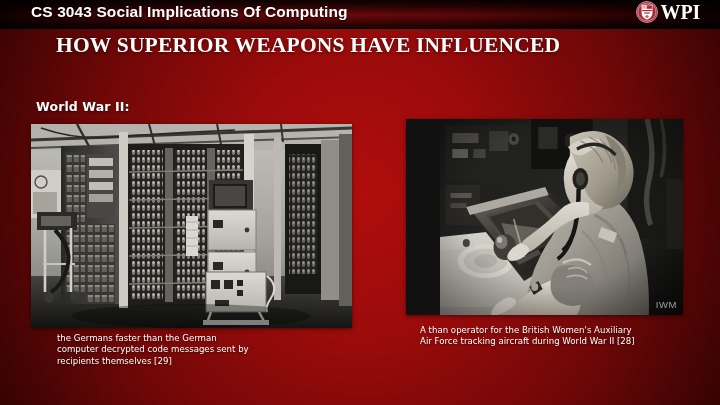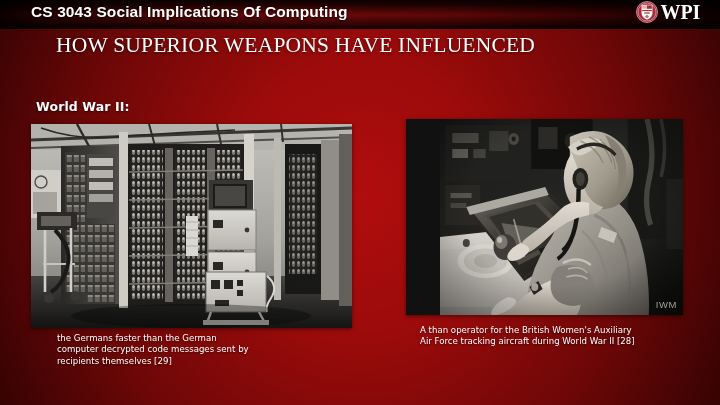--- a/index.html
+++ b/index.html
@@ -48,21 +48,21 @@
   #wpi-word {
     font-family:"Liberation Serif", serif;
     font-weight:bold; font-size:20px; color:#fff;
     line-height:22px; letter-spacing:-0.2px;
     text-shadow:0 1px 2px rgba(0,0,0,0.8);
   }
   
   #slide-title {
     position:absolute; left:56px; top:33px; width:600px;
     font-family:"Liberation Serif", serif;
-    font-weight:normal; font-size:21.5px; line-height:25.5px;
+    font-weight:bold; font-size:21.5px; line-height:25.5px;
     color:#ffffff; letter-spacing:0.2px;
     text-shadow:0 1px 3px rgba(0,0,0,0.55);
   }
   #slide-title .ln { display:block; }
   
   #subhead {
     position:absolute; left:36px; top:99px;
     font-family:"DejaVu Sans", sans-serif;
     font-weight:bold; font-size:12.5px; color:#ffffff;
     letter-spacing:0.1px;

